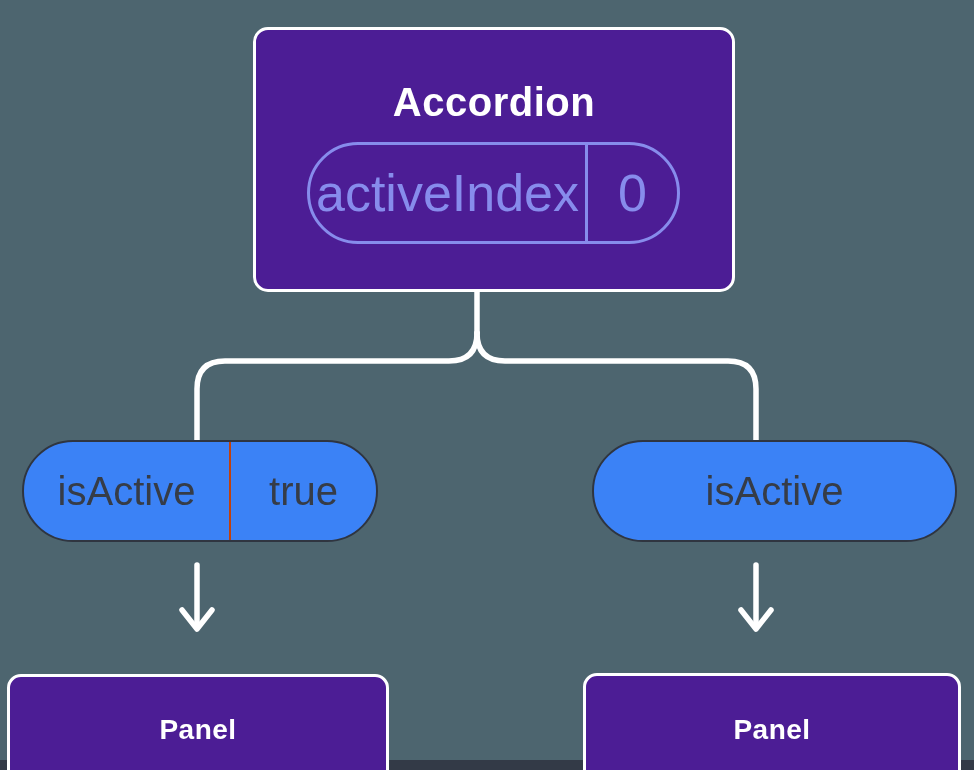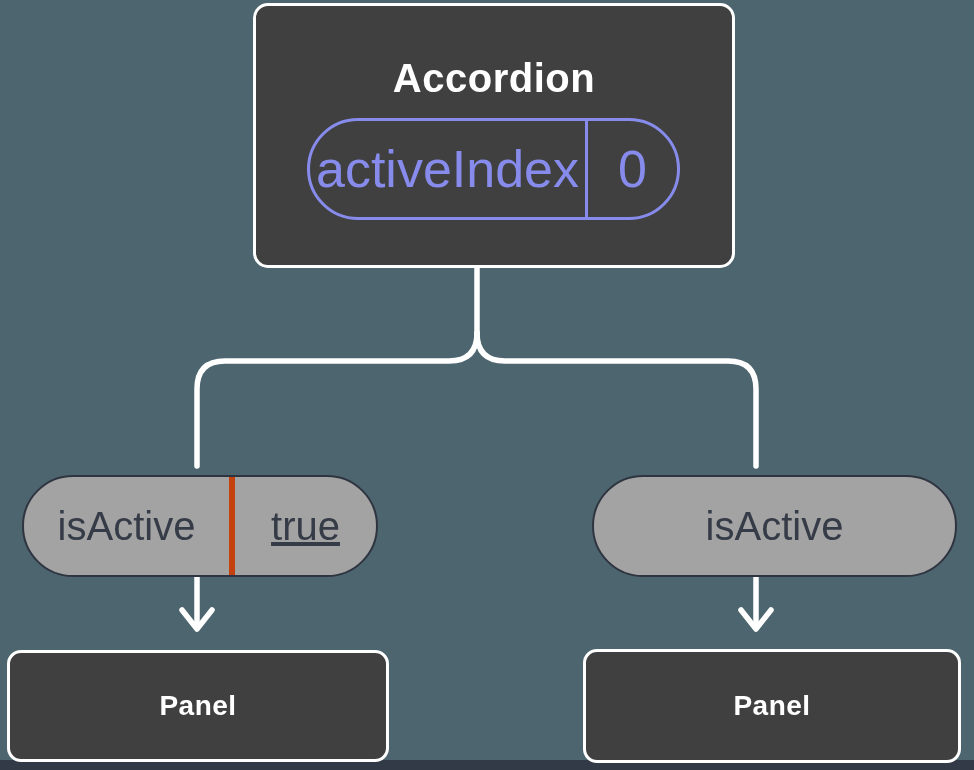--- a/index.html
+++ b/index.html
@@ -18,25 +18,26 @@
   }
   .bottom-band {
     position: absolute;
     left: 0; top: 760px;
     width: 974px; height: 10px;
     background: #333a47;
     z-index: 0;
   }
   .node {
     position: absolute;
-    background: #404040;
+    background: #4c1d95;
     border: 3px solid #ffffff;
     box-sizing: border-box;
     color: #ffffff;
     z-index: 2;
+    margin-top: 24px;
   }
   .accordion {
     left: 253px; top: 3px;
     width: 482px; height: 265px;
     border-radius: 15px;
   }
   .node-title {
     position: absolute;
     top: 50px; left: 0; right: 0;
     text-align: center;
@@ -66,34 +67,33 @@
     display: flex;
     align-items: center;
     justify-content: center;
   }
   .prop-pill .seg-value {
     width: 92px;
     border-left: 3px solid #878cec;
   }
   .state-pill {
     position: absolute;
-    top: 475px;
+    top: 440px;
     height: 102px;
     box-sizing: border-box;
-    background: #a3a3a3;
+    background: #3b82f6;
     border: 2px solid #2f3540;
     border-radius: 51px;
     display: flex;
     color: #363c47;
     font-size: 40px;
     z-index: 2;
   }
   .state-pill .seg-value {
-    border-left: 6px solid #c2410c;
-    text-decoration: underline;
+    border-left: 2px solid #c2410c;
   }
   .state-pill.left  { left: 22px;  width: 356px; }
   .state-pill.left  .seg-value { width: 147px; }
   .state-pill.right { left: 592px; width: 365px; }
   .state-pill.right .seg-value { width: 154px; }
   .panel {
     display: flex;
     align-items: center;
     justify-content: center;
     font-size: 28px;

